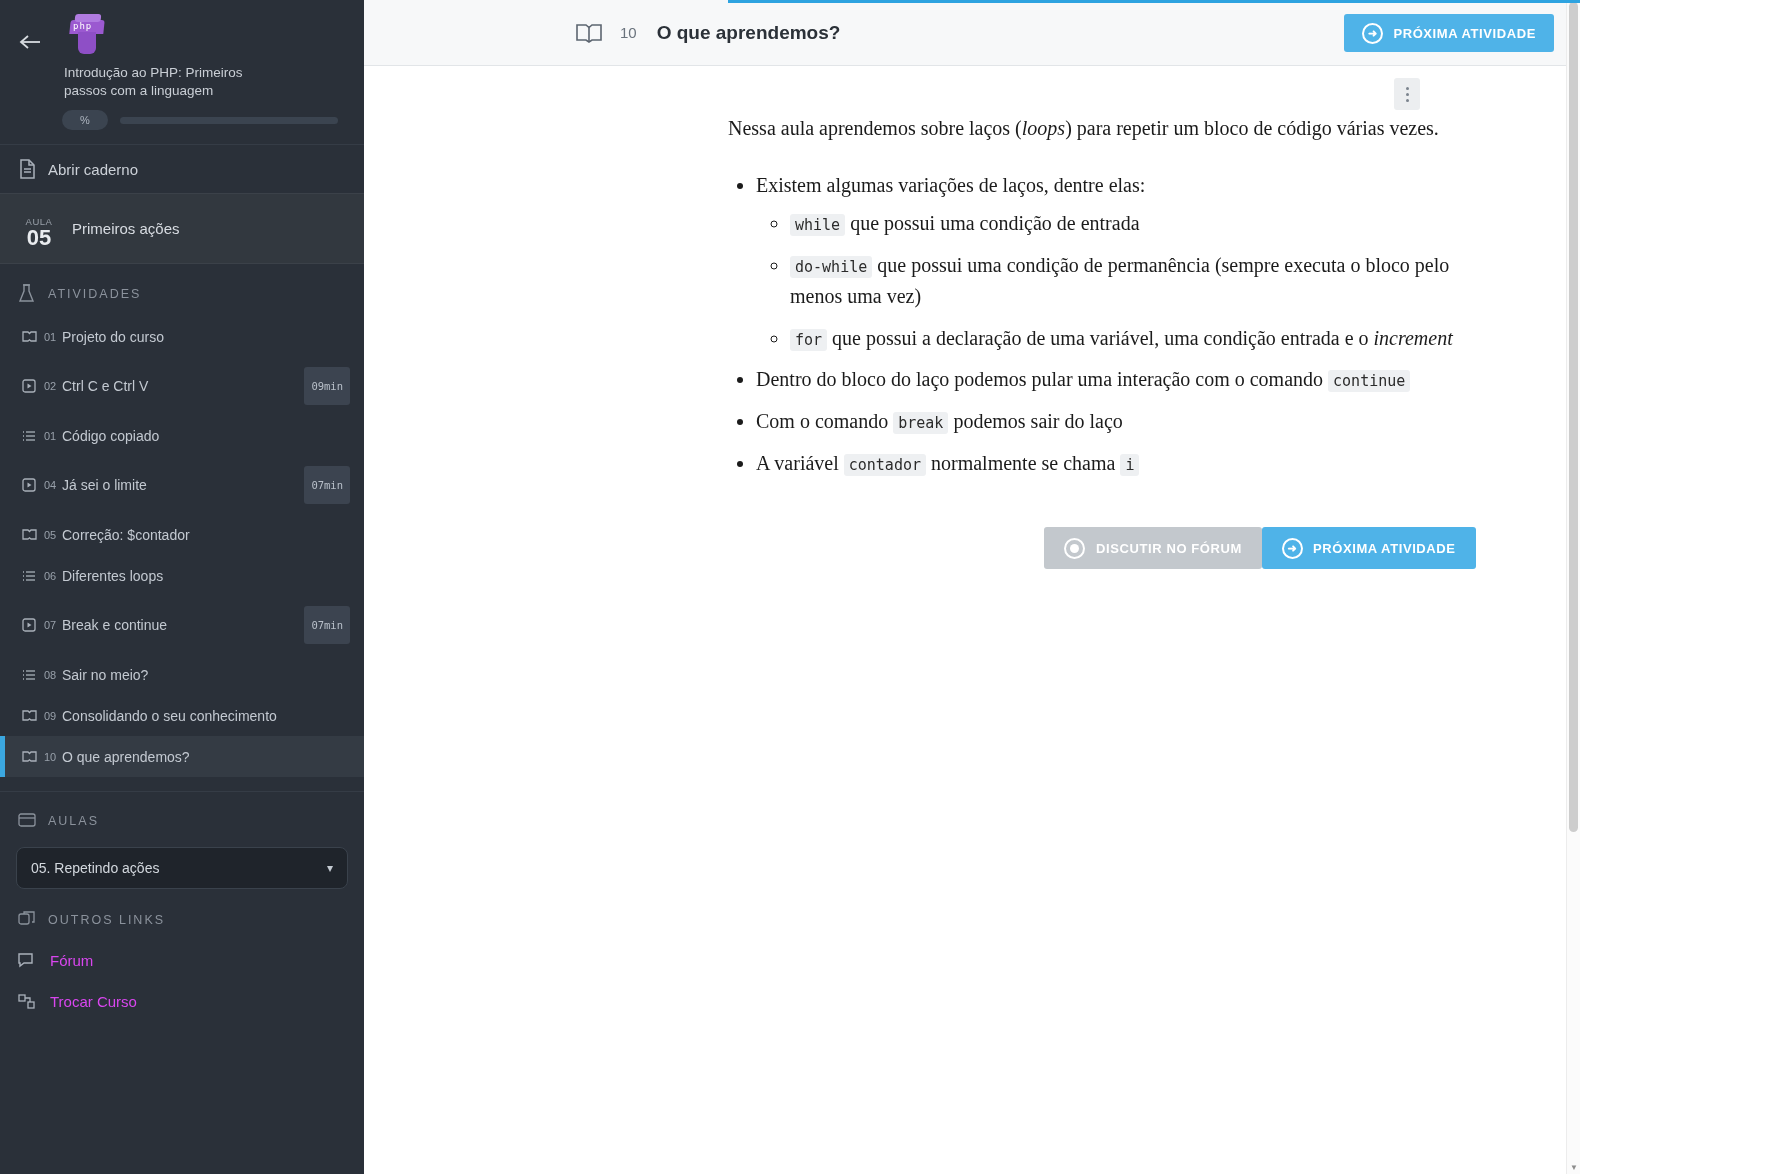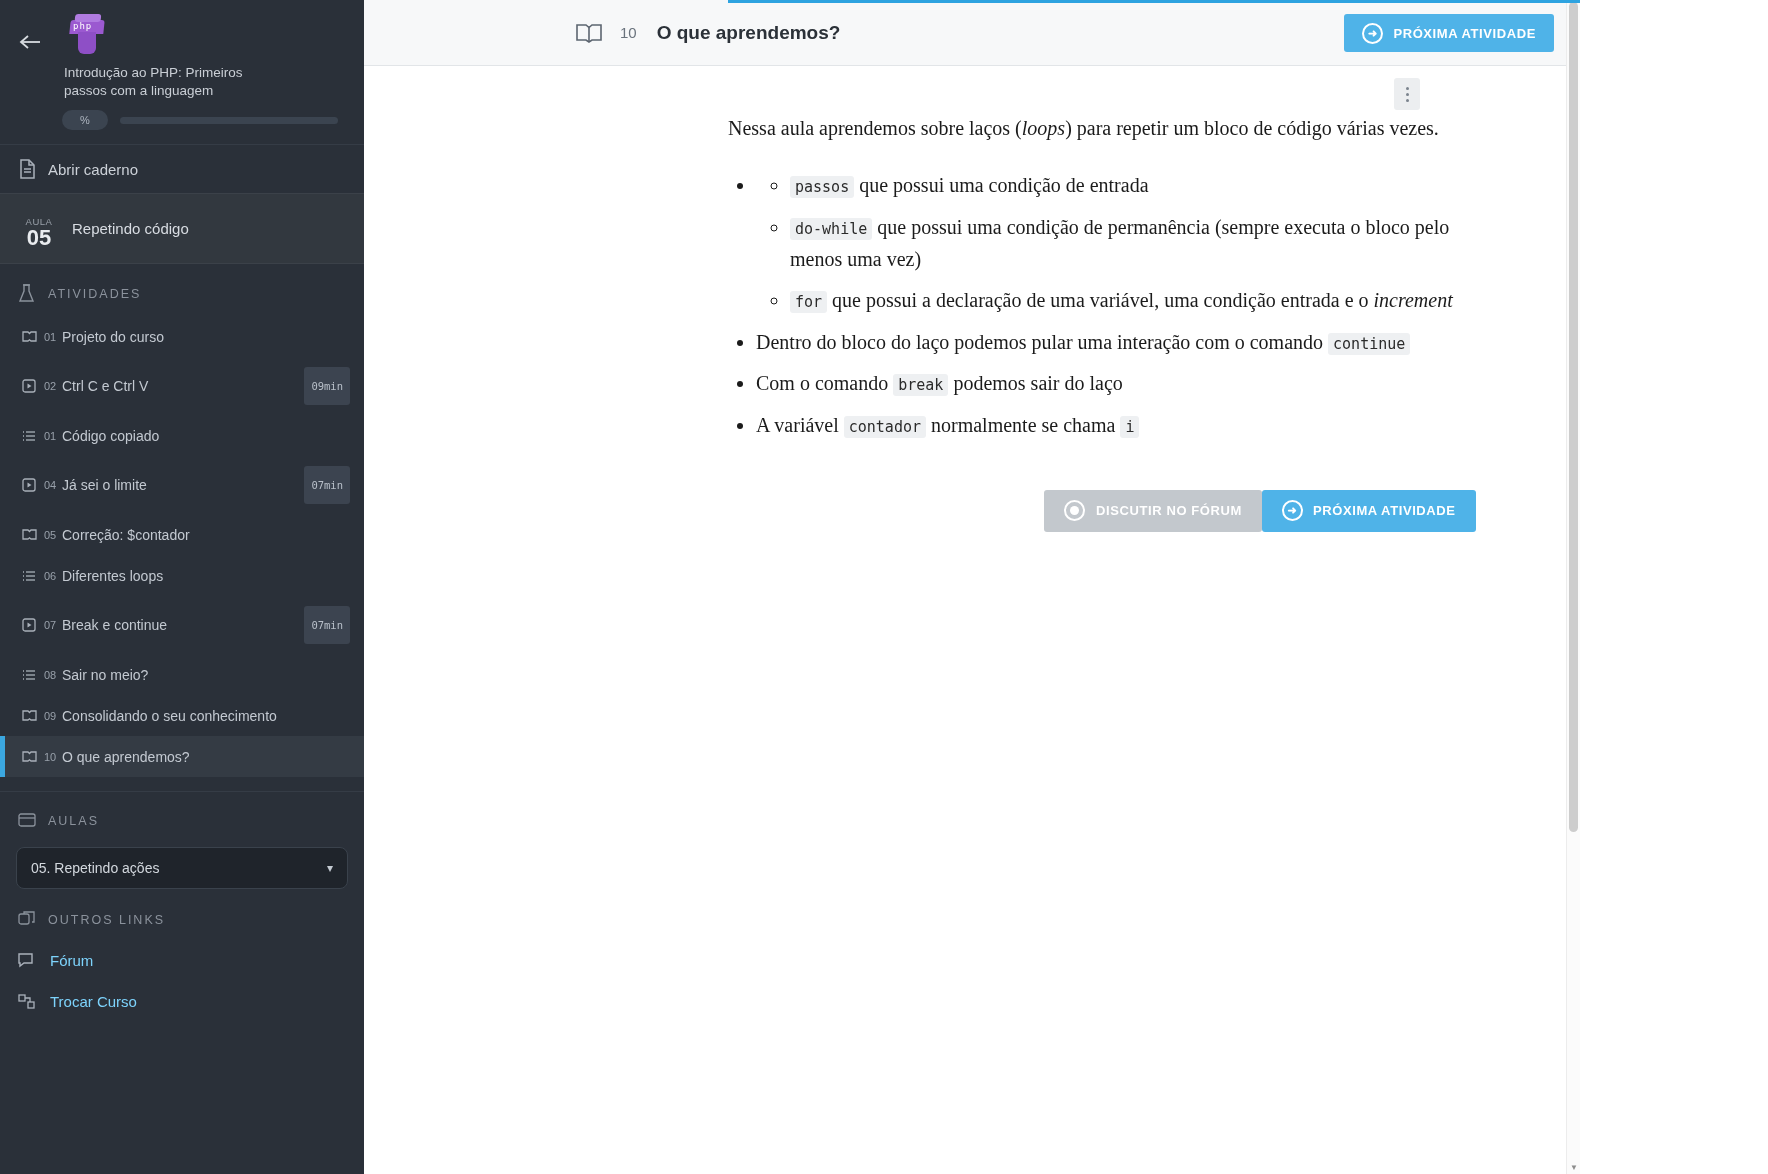--- a/index.html
+++ b/index.html
@@ -206,21 +206,21 @@
     cursor: pointer;
   }
   .chev { font-size: 12px; color: #c4cad2; }
 
   .links-list { display:flex; flex-direction:column; }
   .link-row {
     display: flex;
     align-items: center;
     padding: 12px 18px;
     font-size: 15px;
-    color: #7dd3fc;
+    color: #d946ef;
     cursor: pointer;
   }
   .link-row .ic { width: 32px; display:flex; align-items:center; color:#aab1bb; }
 
   
   .main {
     flex: 1;
     height: 1174px;
     position: relative;
     background: #ffffff;
@@ -443,21 +443,21 @@
         </svg>
       </span>
       <span>Abrir caderno</span>
     </div>
 
     <div class="lesson-block">
       <div class="lesson-num">
         <span class="a">AULA</span>
         <span class="n">05</span>
       </div>
-      <div class="lesson-name">Repetindo código</div>
+      <div class="lesson-name">Primeiros ações</div>
     </div>
 
     <div class="section-head">
       <span class="ic">
         <svg width="17" height="20" viewBox="0 0 17 20" fill="none" stroke="currentColor" stroke-width="1.4">
           <path d="M6 1v6L2 17h13L11 7V1z"></path>
             <line x1="5" y1="1" x2="12" y2="1"></line>
         </svg>
       </span>
       <span>ATIVIDADES</span>
@@ -669,23 +669,24 @@
       </div>
 
       <div class="doc">
 
         <p>
           <span>Nessa aula aprendemos sobre laços (</span><em>loops</em><span>) para repetir um bloco de código várias vezes.</span>
         </p>
 
         <ul>
           <li>
+            <span>Existem algumas variações de laços, dentre elas:</span>
             <ul>
               <li>
-                <code>passos</code><span> que possui uma condição de entrada</span>
+                <code>while</code><span> que possui uma condição de entrada</span>
               </li>
               <li>
                 <code>do-while</code><span> que possui uma condição de permanência (sempre executa o bloco pelo menos uma vez)</span>
               </li>
               <li>
                 <code>for</code><span> que possui a declaração de uma variável, uma condição entrada e o </span><em>increment</em>
               </li>
             </ul>
           </li>
           <li>

